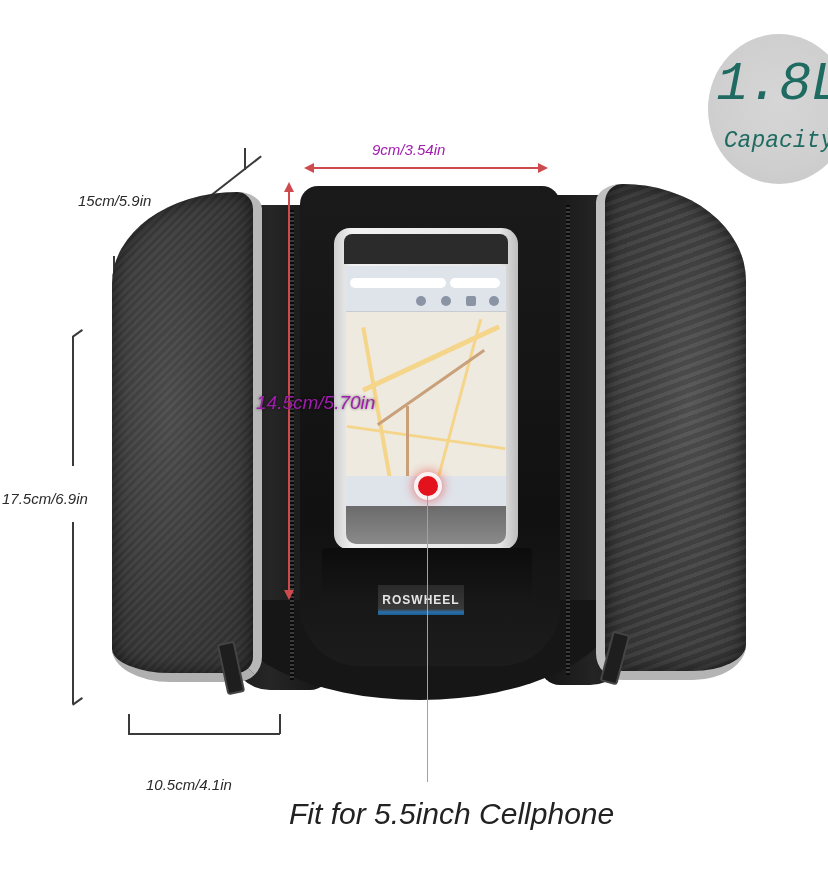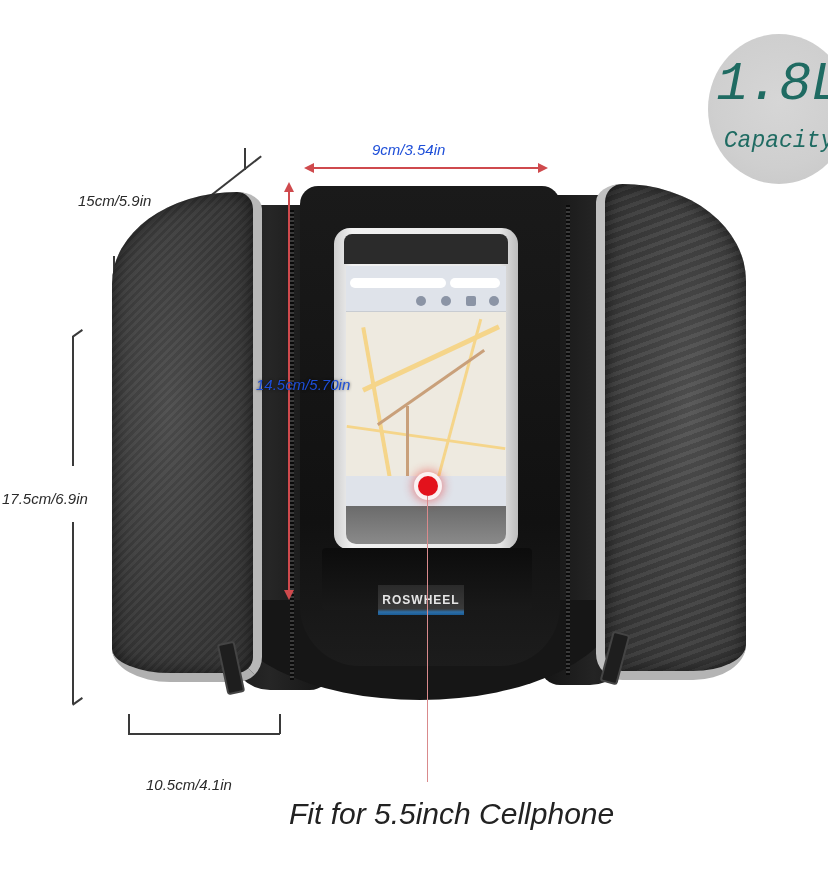--- a/index.html
+++ b/index.html
@@ -13,21 +13,21 @@
     left: 708px; top: 34px; width: 142px; height: 150px;
     border-radius: 50%;
     background: radial-gradient(circle at 50% 45%, #d6d6d6 0%, #cfcfcf 60%, #c6c6c6 100%);
     text-align: center; color: #1f6b62; font-family: Liberation Mono, monospace;
   }
   .badge .big { position: absolute; left: 0; right: 0; top: 24px; font-size: 54px; font-style: italic; letter-spacing: -1px; line-height: 1; }
   .badge .small { position: absolute; left: 0; right: 0; top: 96px; font-size: 23px; font-style: italic; line-height: 1; }
 
   
   .dim { font-style: italic; color: #2a2a2a; font-size: 16px; white-space: nowrap; }
-  .dim-red { color: #1d4ed8; }
+  .dim-red { color: #a21caf; }
 
   
   .panel-left {
     left: 112px; top: 192px; width: 150px; height: 490px;
     background:
       repeating-linear-gradient(135deg, rgba(255,255,255,0.035) 0 3px, rgba(0,0,0,0.05) 3px 6px),
       radial-gradient(ellipse at 40% 45%, #4e4e4e 0%, #3b3b3b 55%, #2e2e2e 100%);
     border-radius: 150px 30px 30px 70px / 110px 20px 30px 40px;
     border-right: 9px solid #b8b8b8;
     border-bottom: 9px solid #b0b0b0;
@@ -155,21 +155,21 @@
   <div class="road-r" style="left:20px; top:120px; width:130px; height:3px; transform:rotate(-35deg);"></div>
   <div class="road" style="left:0px; top:170px; width:160px; height:3px; transform:rotate(8deg);"></div>
   <div class="road-r" style="left:60px; top:140px; width:3px; height:90px;"></div>
 </div>
 <div class="abs nav-bar"></div>
 <div class="abs phone-bottom"></div>
 
 <div class="abs red-line" style="left:288px; top:192px; width:2px; height:398px;"></div>
 <div class="abs arrow-u" style="left:284px; top:182px;"></div>
 <div class="abs arrow-d" style="left:284px; top:590px;"></div>
-<div class="abs dim dim-red" style="left:256px; top:376px; font-size:15px; text-shadow: 0 0 3px rgba(0,0,0,0.6);">14.5cm/5.70in</div>
+<div class="abs dim dim-red" style="left:256px; top:392px; font-size:19px; text-shadow: 0 0 3px rgba(0,0,0,0.6);">14.5cm/5.70in</div>
 
 <div class="abs flap"></div>
 <div class="abs brand-tag">ROSWHEEL</div>
 
 <div class="abs zip-pull" style="left:222px; top:642px; transform:rotate(-12deg);"></div>
 <div class="abs zip-pull" style="left:606px; top:632px; transform:rotate(15deg);"></div>
 
 <div class="abs pin"></div>
 <div class="abs" style="left:427px; top:496px; width:1px; height:286px; background:#d98a8c;"></div>
 

